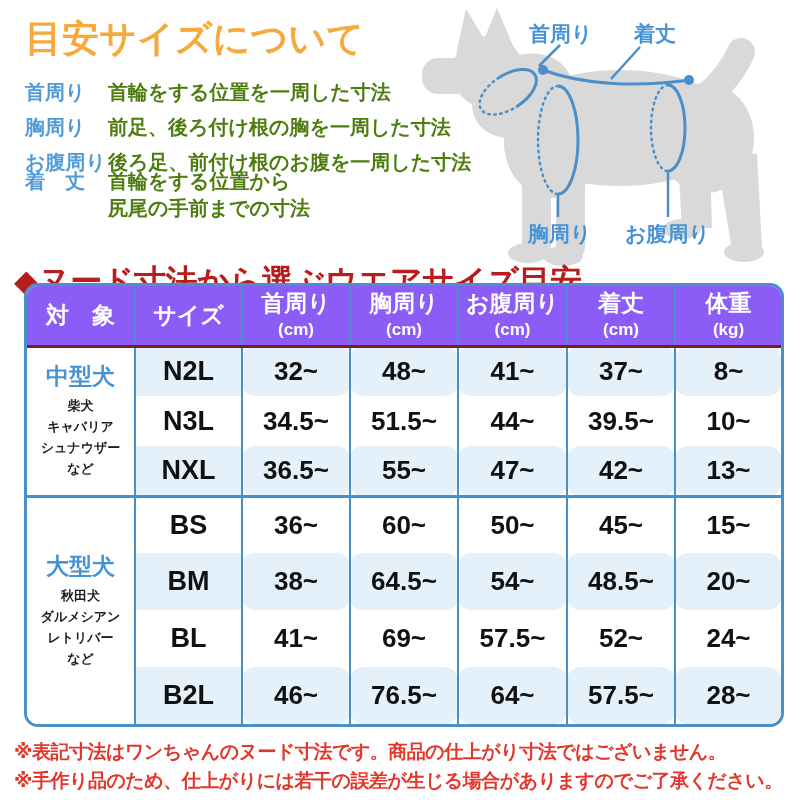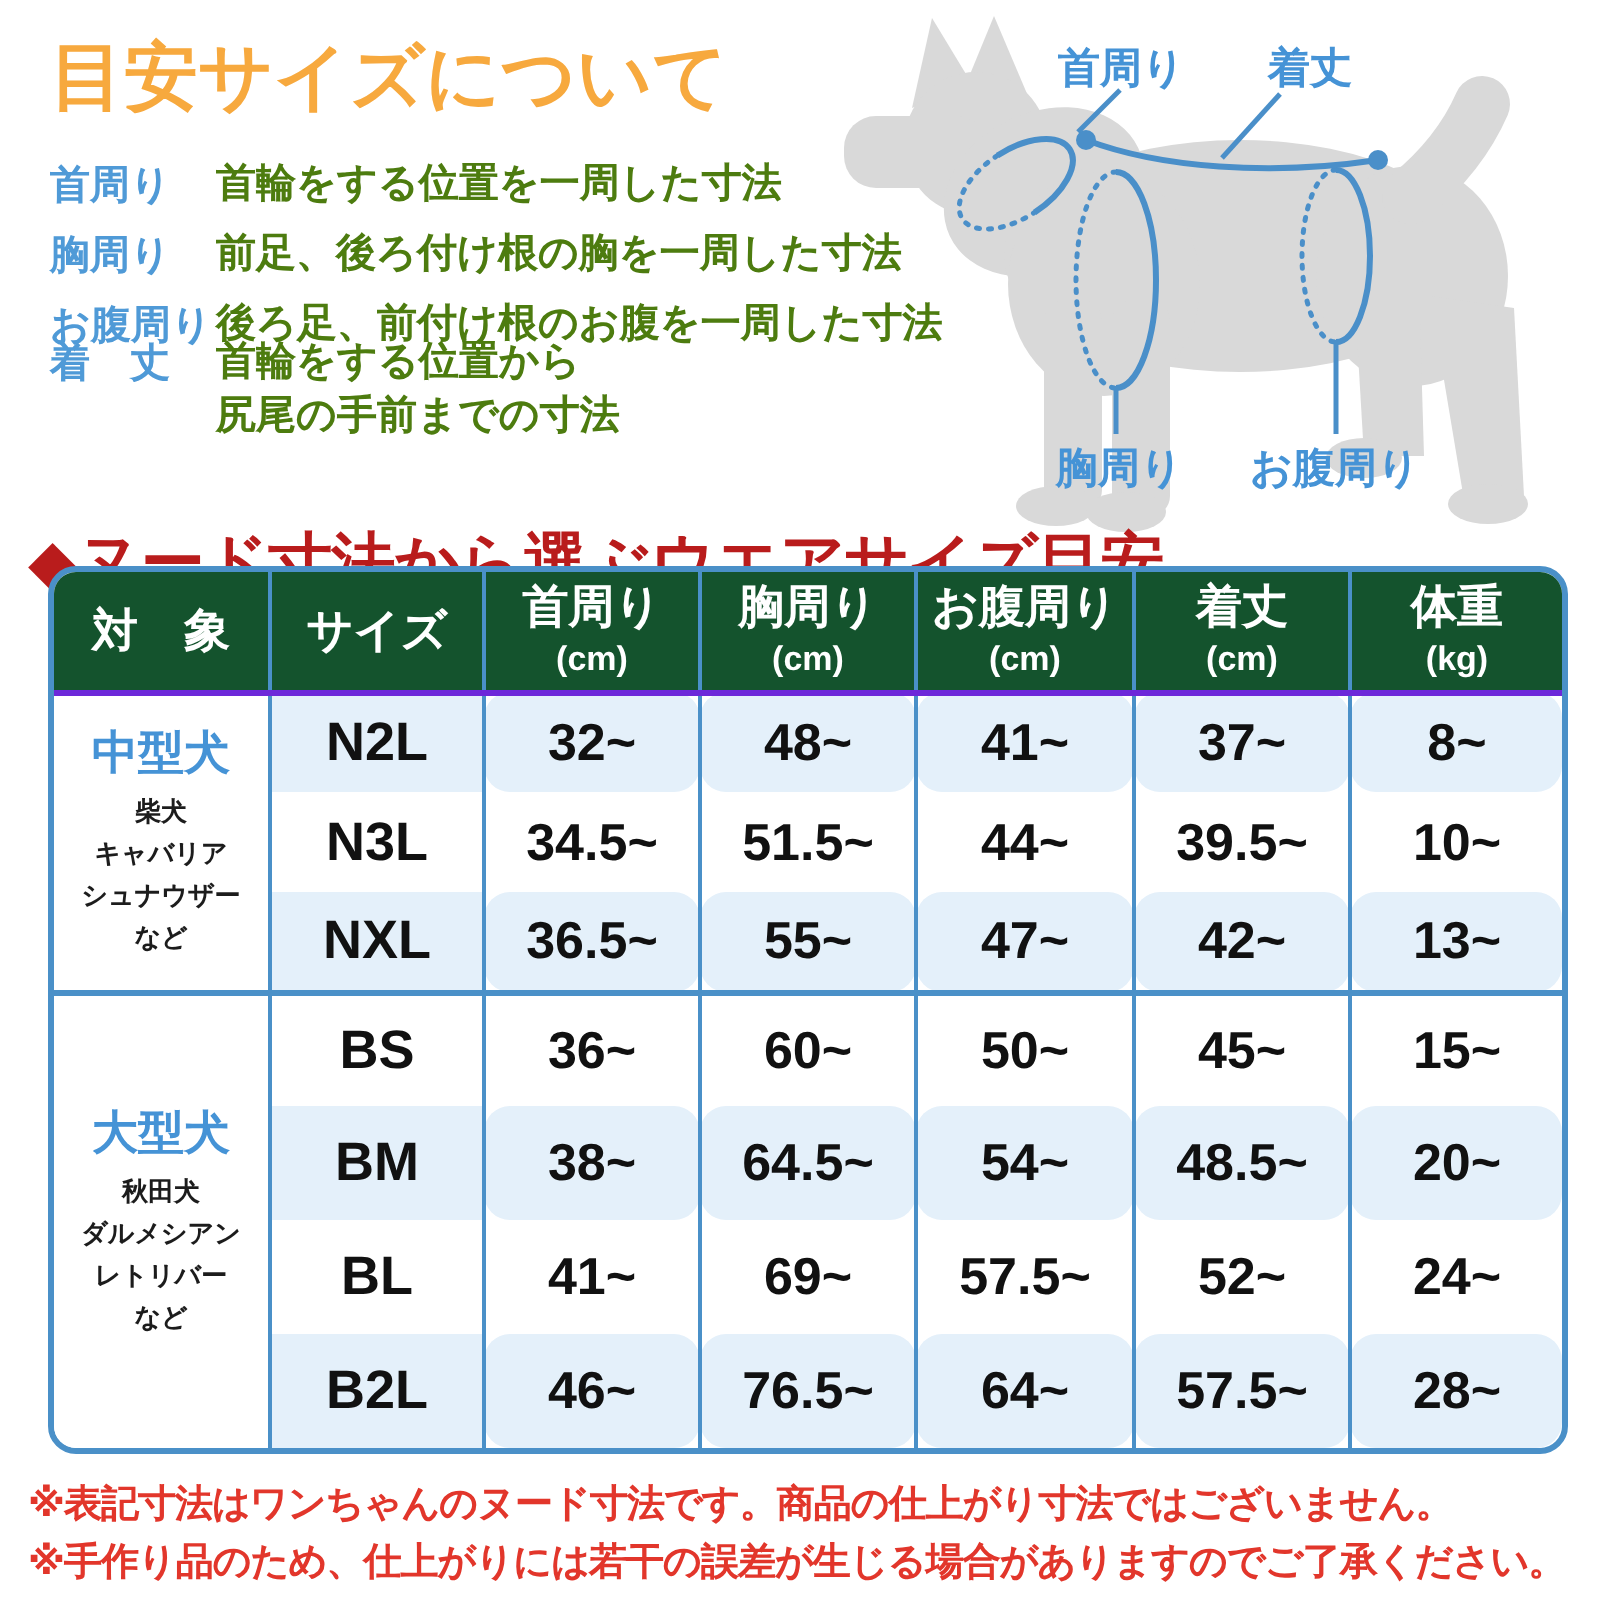--- a/index.html
+++ b/index.html
@@ -38,23 +38,23 @@
 
   
   #size-table-wrap {
     left: 24px; top: 283px; width: 760px;
     border: 3px solid #4a90c8; border-radius: 14px; overflow: hidden; background: #ffffff;
   }
   table { border-collapse: collapse; width: 100%; table-layout: fixed; }
   th, td { border-left: 2px solid #4a90c8; text-align: center; vertical-align: middle; padding: 0; }
   th:first-child, td.first-col { border-left: none; }
   thead th {
-    background: #14532d; color: #ffffff; height: 60px;
+    background: #8b5cf6; color: #ffffff; height: 60px;
     font-size: 23px; font-weight: bold; line-height: 1.05;
-    border-bottom: 3px solid #6d28d9;
+    border-bottom: 3px solid #7f1d1d;
   }
   thead th .unit { font-size: 17px; font-weight: bold; text-align: center; }
   tr.grp1 td { height: 50px; }
   tr.grp2 td { height: 57px; }
   tr.alt td { background: #e4f0fa; }
   tr td.obj-cell { background: #ffffff; vertical-align: middle; }
   tr.divider td { border-top: 3px solid #4a90c8; }
   td.size-cell { font-size: 27px; font-weight: bold; color: #111111; letter-spacing: 0px; margin-top: 36px; }
   td.val-cell  { font-size: 26px; font-weight: bold; color: #111111; white-space: nowrap; border-radius: 13px; }
   .group-name { font-size: 23px; font-weight: bold; color: #4593d6; line-height: 1.2; margin-bottom: 4px; }

